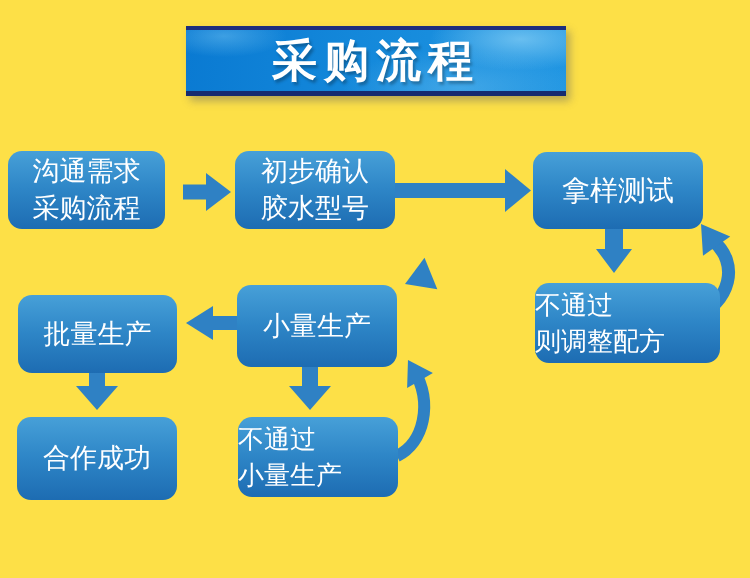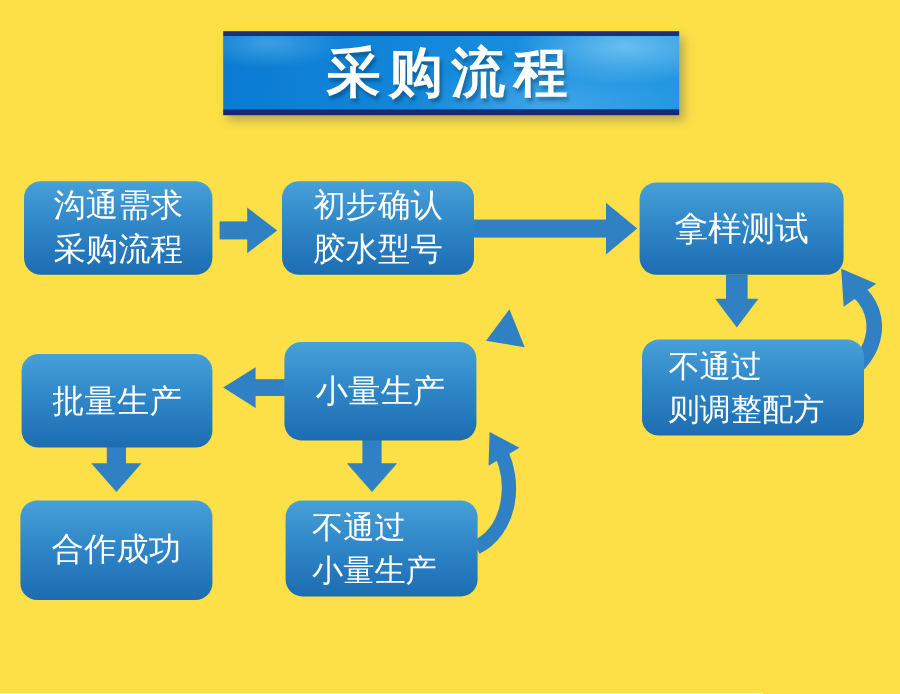--- a/index.html
+++ b/index.html
@@ -24,23 +24,23 @@
     text-shadow:2px 3px 3px rgba(0,0,0,.28);
     white-space:nowrap;
   }
   
   .node{
     position:absolute;border-radius:14px;color:#ffffff;
     background:linear-gradient(180deg,#47a0d8 0%,#2e86c7 48%,#1d6cb2 100%);
     display:flex;flex-direction:column;justify-content:center;align-items:center;
     font-size:27px;line-height:37px;text-align:center;z-index:2;
   }
-  .node.left-align{align-items:flex-start;text-align:left;padding-left:22px;
+  .node.left-align{align-items:flex-start;text-align:left;
     font-size:26px;line-height:36px;box-sizing:border-box;}
-  #n1{left:20px;top:151px;width:157px;height:78px;}
+  #n1{left:8px;top:151px;width:157px;height:78px;}
   #n2{left:235px;top:151px;width:160px;height:78px;}
   #n3{left:533px;top:152px;width:170px;height:77px;font-size:28px;}
   #n4{left:535px;top:283px;width:185px;height:80px;}
   #n5{left:18px;top:285px;width:159px;height:78px;margin-top:10px;}
   #n6{left:237px;top:285px;width:160px;height:82px;}
   #n7{left:17px;top:417px;width:160px;height:83px;}
   #n8{left:238px;top:417px;width:160px;height:80px;}
   
   .arrows{position:absolute;left:0;top:0;width:750px;height:578px;z-index:1;}
   .arrows *{fill:#2f81c4;stroke:none;}

